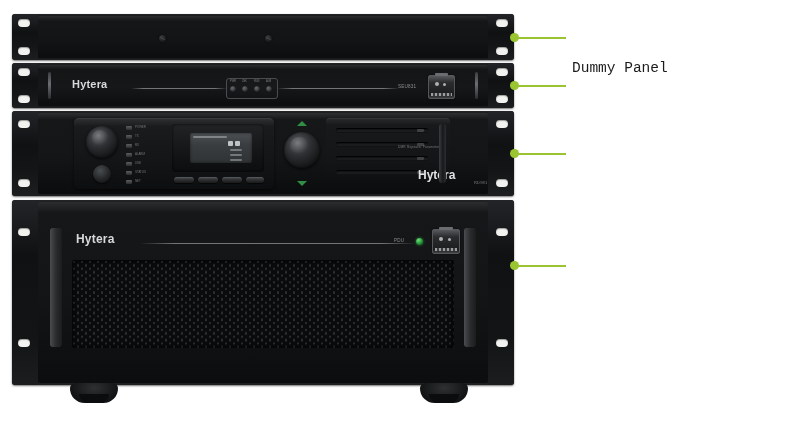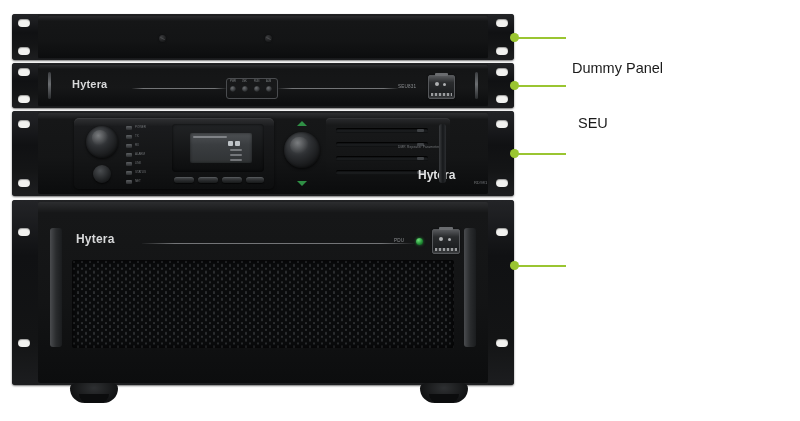--- a/index.html
+++ b/index.html
@@ -122,21 +122,21 @@
   .foot:after{content:"";position:absolute;left:9px;right:9px;bottom:0;height:9px;
         background:#0b0c0d;border-radius:0 0 12px 12px;}
   .greenled{position:absolute;width:7px;height:7px;border-radius:50%;
         background:radial-gradient(circle at 35% 30%,#6fe07a,#1f8a33 60%,#0d5a1d);
         box-shadow:0 0 3px rgba(40,180,70,.7);}
 
   
   .dot-anchor{position:absolute;width:9px;height:9px;border-radius:50%;}
   .lead{position:absolute;height:2px;}
   .callout{position:absolute;color:#1b1b1b;font-size:14.5px;line-height:1.28;
-        font-family:Liberation Sans, sans-serif;white-space:pre;}
+        font-family:Liberation Mono, monospace;white-space:pre;}
 </style>
 </head>
 <body>
 
 <div class="stage">
 
   <div class="unit" id="dummy">
     <div class="ear left">
       <div class="hole" style="left:6px;top:5px"></div>
       <div class="hole" style="left:6px;bottom:5px"></div>
@@ -315,23 +315,20 @@
   </div>
 
   <div class="dot-anchor" style="left:510px;top:33px;background:#9ac531"></div>
   <div class="lead" style="left:518px;top:37px;width:48px;background:#9ac531"></div>
   <div class="callout" style="left:572px;top:22px">
     <div>Dummy Panel</div>
   </div>
 
   <div class="dot-anchor" style="left:510px;top:81px;background:#9ac531"></div>
   <div class="lead" style="left:518px;top:85px;width:48px;background:#9ac531"></div>
-  <div class="callout" style="left:578px;top:77px">
-    <div>SEU</div>
-  </div>
 
   <div class="dot-anchor" style="left:510px;top:149px;background:#9ac531"></div>
   <div class="lead" style="left:518px;top:153px;width:48px;background:#9ac531"></div>
 
   <div class="dot-anchor" style="left:510px;top:261px;background:#9ac531"></div>
   <div class="lead" style="left:518px;top:265px;width:48px;background:#9ac531"></div>
 
 </div>
 
 </body></html>

